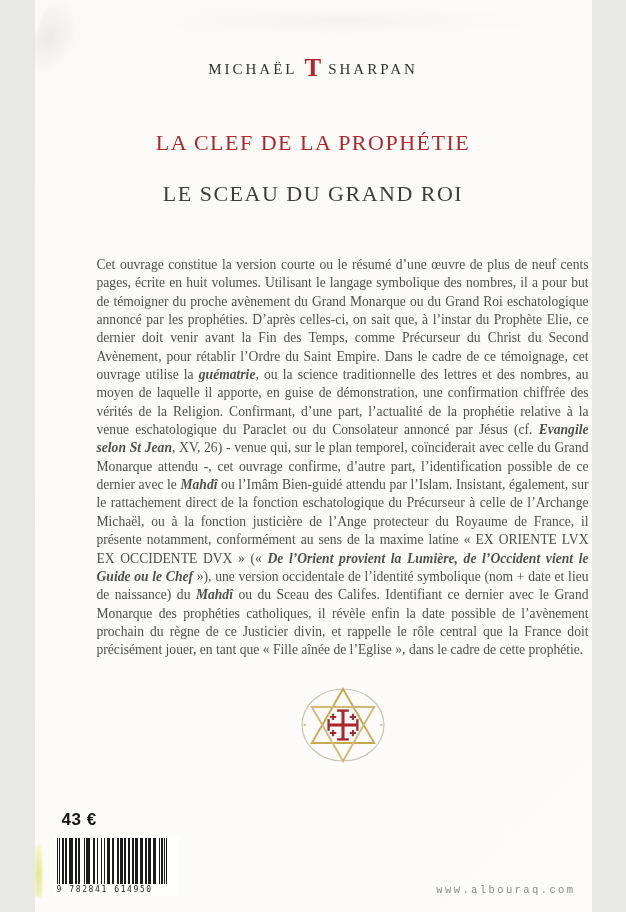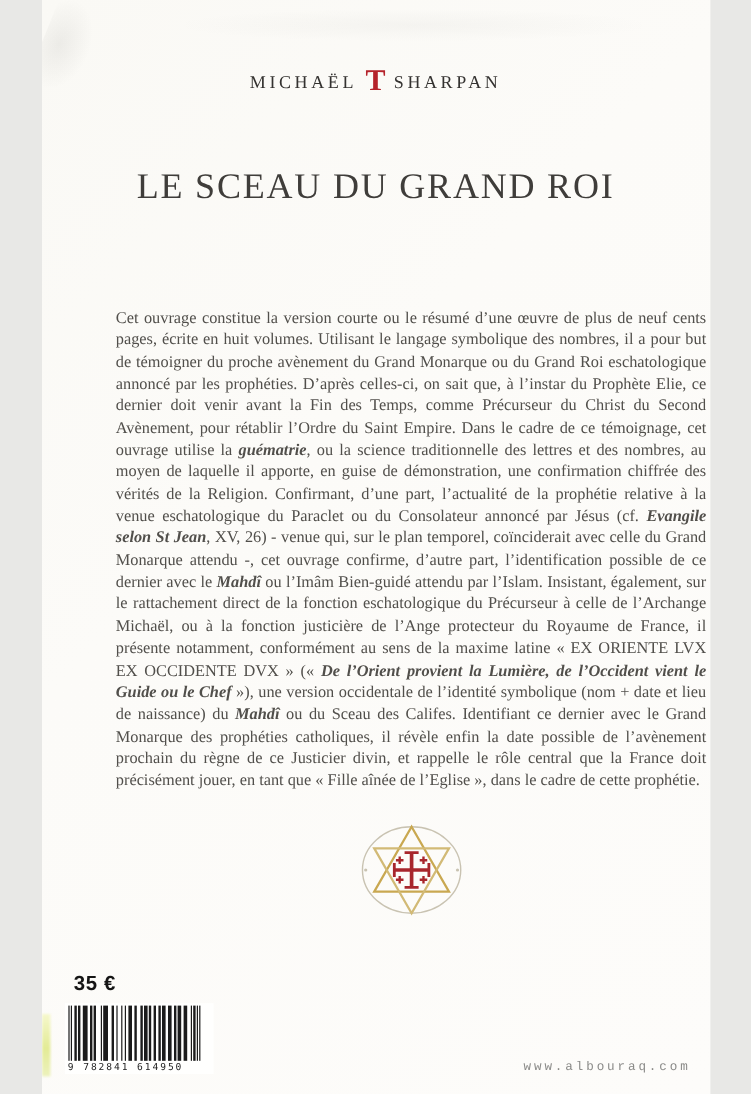--- a/index.html
+++ b/index.html
@@ -25,21 +25,21 @@
   
   .author{position:absolute;left:0;top:52px;width:100%;text-align:center;
     font-size:15px;letter-spacing:3px;word-spacing:5px;color:#343230;}
   .author .initial{font-size:25px;color:#b5232b;font-weight:600;
     letter-spacing:0;margin:0 7px;position:relative;top:2px;}
 
   
   .title-block{position:absolute;left:0;top:130px;width:100%;text-align:center;}
   .title-main{font-size:22px;letter-spacing:1.5px;color:#ad2730;}
   .title-ou{font-size:18px;letter-spacing:1px;color:#3f3d3a;margin-top:6px;}
-  .title-sub{font-size:30px;letter-spacing:1.5px;color:#3f3d3a;margin-top:9px;}
+  .title-sub{font-size:22px;letter-spacing:1.5px;color:#3f3d3a;margin-top:25px;}
 
   
   .synopsis{position:absolute;left:62px;top:256px;width:492px;margin:0;
     font-size:13.6px;line-height:18.35px;text-align:justify;color:#514f4b;}
   .synopsis i{font-style:italic;font-weight:bold;}
 
   
   .emblem{position:absolute;left:263px;top:685px;width:90px;height:80px;}
   .emblem svg{display:block;width:100%;height:100%;}
 
@@ -70,20 +70,21 @@
 
   <div class="smudge-b"></div>
   <div class="smudge-a"></div>
   <div class="edge-strip"></div>
 
   <div class="author">
     <span>MICHAËL</span><span class="initial">T</span><span>SHARPAN</span>
   </div>
 
   <div class="title-block">
+    <div class="title-main">LA CLEF DE LA PROPHÉTIE</div>
     <div class="title-sub">LE SCEAU DU GRAND ROI</div>
   </div>
 
   <p class="synopsis"><span>Cet ouvrage constitue la version courte ou le résumé d’une œuvre de plus de neuf cents pages, écrite en huit volumes. Utilisant le langage symbolique des nombres, il a pour but de témoigner du proche avènement du Grand Monarque ou du Grand Roi eschatologique annoncé par les prophéties. D’après celles-ci, on sait que, à l’instar du Prophète Elie, ce dernier doit venir avant la Fin des Temps, comme Précurseur du Christ du Second Avènement, pour rétablir l’Ordre du Saint Empire. Dans le cadre de ce témoignage, cet ouvrage utilise la </span><i>guématrie</i><span>, ou la science traditionnelle des lettres et des nombres, au moyen de laquelle il apporte, en guise de démonstration, une confirmation chiffrée des vérités de la Religion. Confirmant, d’une part, l’actualité de la prophétie relative à la venue eschatologique du Paraclet ou du Consolateur annoncé par Jésus (cf. </span><i>Evangile selon St Jean</i><span>, XV, 26) - venue qui, sur le plan temporel, coïnciderait avec celle du Grand Monarque attendu -, cet ouvrage confirme, d’autre part, l’identification possible de ce dernier avec le </span><i>Mahdî</i><span> ou l’Imâm Bien-guidé attendu par l’Islam. Insistant, également, sur le rattachement direct de la fonction eschatologique du Précurseur à celle de l’Archange Michaël, ou à la fonction justicière de l’Ange protecteur du Royaume de France, il présente notamment, conformément au sens de la maxime latine « EX ORIENTE LVX EX OCCIDENTE DVX » (« </span><i>De l’Orient provient la Lumière, de l’Occident vient le Guide ou le Chef</i><span> »), une version occidentale de l’identité symbolique (nom + date et lieu de naissance) du </span><i>Mahdî</i><span> ou du Sceau des Califes. Identifiant ce dernier avec le Grand Monarque des prophéties catholiques, il révèle enfin la date possible de l’avènement prochain du règne de ce Justicier divin, et rappelle le rôle central que la France doit précisément jouer, en tant que « Fille aînée de l’Eglise », dans le cadre de cette prophétie.</span></p>
 
   <div class="emblem">
     <svg viewBox="0 0 100 88" xmlns="http://www.w3.org/2000/svg">
       <g>
         <ellipse cx="50" cy="44" rx="45.5" ry="40" fill="none" stroke="#c9c3b2" stroke-width="1.3"></ellipse>
         <circle cx="7.5" cy="44" r="1.5" fill="#c9c3b2"></circle>
@@ -105,21 +106,21 @@
           <path d="M61 31.5 L61 38.5 M57.5 35 L64.5 35"></path>
           <path d="M39 49.5 L39 56.5 M35.5 53 L42.5 53"></path>
           <path d="M61 49.5 L61 56.5 M57.5 53 L64.5 53"></path>
         </g>
       </g>
     </svg>
   </div>
 
   <div class="side-credit">Atelier Graphique Albouraq</div>
 
-  <div class="price">35 €</div>
+  <div class="price">43 €</div>
 
   <div class="barcode">
     <div class="bc-bars">
         <div class="bc-bar" style="left: 0%; width: 1.05263%;"></div>
         <div class="bc-bar" style="left: 2.10526%; width: 1.05263%;"></div>
         <div class="bc-bar" style="left: 5.26316%; width: 1.05263%;"></div>
         <div class="bc-bar" style="left: 7.36842%; width: 2.10526%;"></div>
         <div class="bc-bar" style="left: 11.5789%; width: 3.15789%;"></div>
         <div class="bc-bar" style="left: 16.8421%; width: 1.05263%;"></div>
         <div class="bc-bar" style="left: 18.9474%; width: 2.10526%;"></div>

